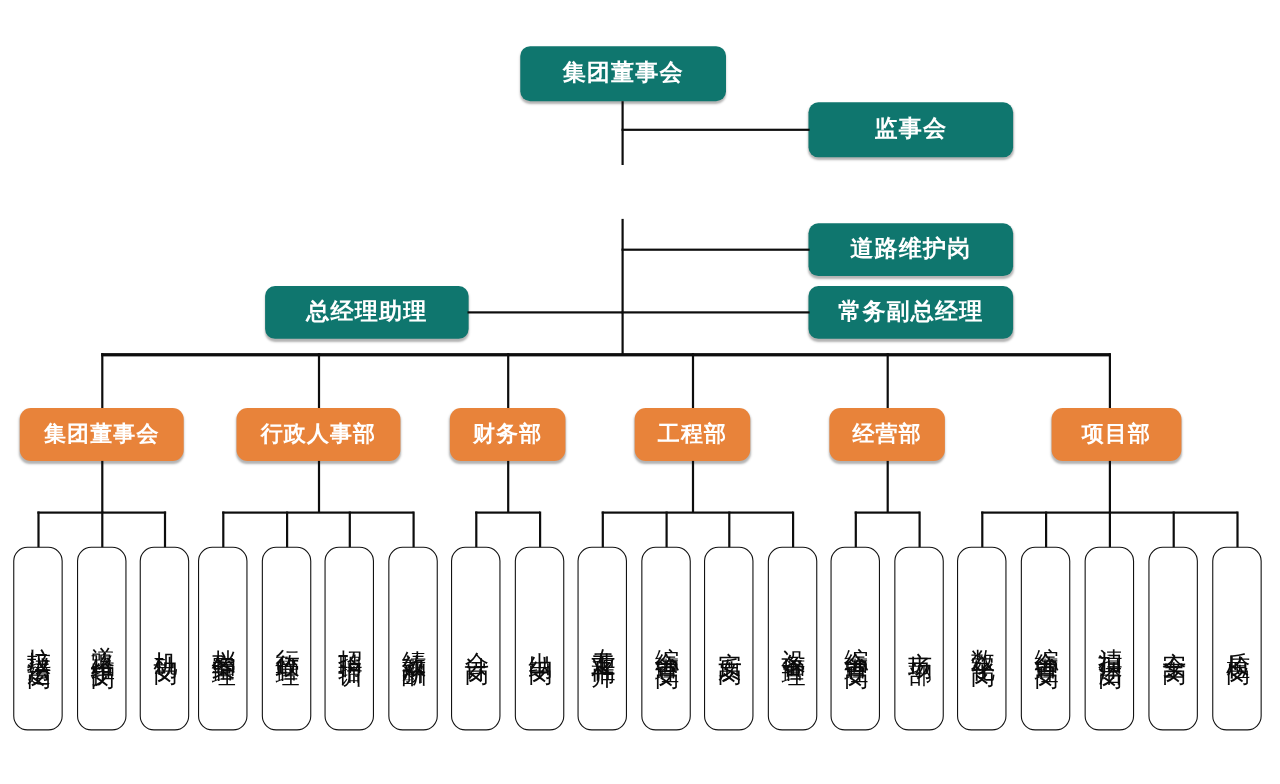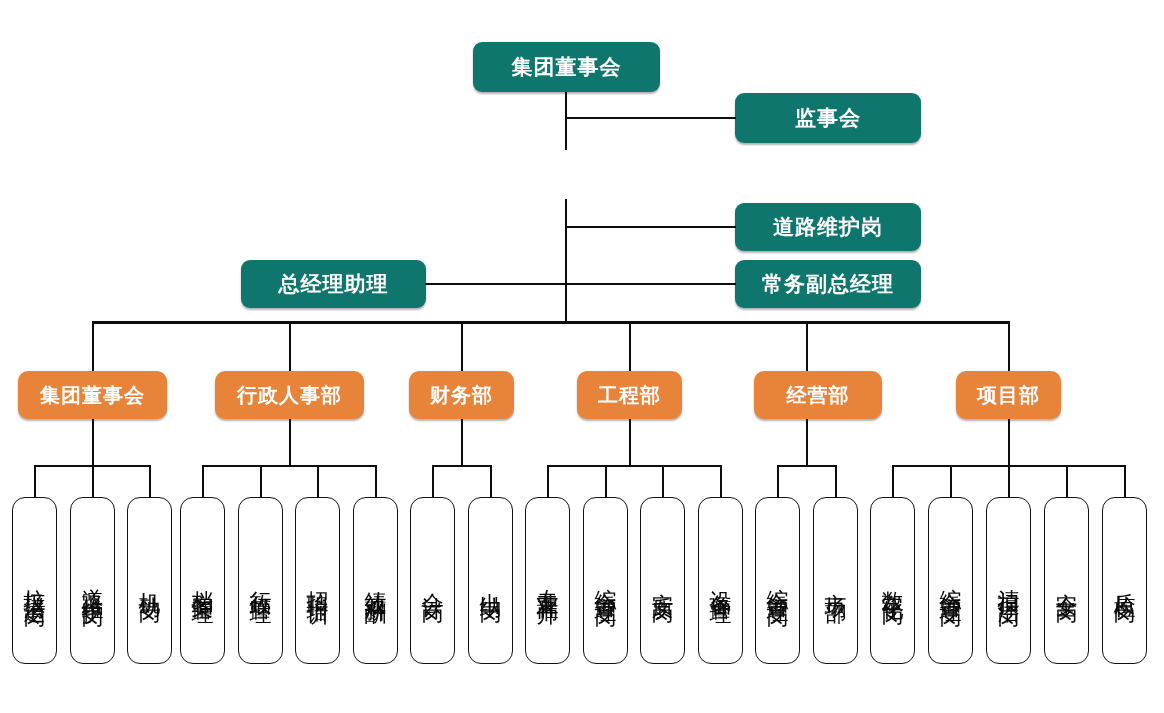--- a/index.html
+++ b/index.html
@@ -125,24 +125,24 @@
   </div>
   <div class="node orange" style="left:409px;top:371px;width:105px;height:48px;">
     <span>财务部</span>
   </div>
   <div class="node orange" style="left:215px;top:371px;width:149px;height:48px;">
     <span>行政人事部</span>
   </div>
   <div class="node orange" style="left:577px;top:371px;width:105px;height:48px;">
     <span>工程部</span>
   </div>
-  <div class="node orange" style="left:754px;top:371px;width:128px;height:48px;">
+  <div class="node orange" style="left:754px;top:371px;width:105px;height:48px;">
     <span>经营部</span>
   </div>
-  <div class="node orange" style="left:956px;top:371px;width:105px;height:48px;">
+  <div class="node orange" style="left:956px;top:371px;width:118px;height:48px;">
     <span>项目部</span>
   </div>
 
   <div class="ln v" style="left:92px;top:419px;height:47px;"></div>
   <div class="ln h" style="left:34px;top:465px;width:117px;"></div>
   <div class="ln v" style="left:34px;top:465px;height:33px;"></div>
   <div class="ln v" style="left:92px;top:465px;height:33px;"></div>
   <div class="ln v" style="left:149px;top:465px;height:33px;"></div>
 
   <div class="ln v" style="left:289px;top:419px;height:47px;"></div>

